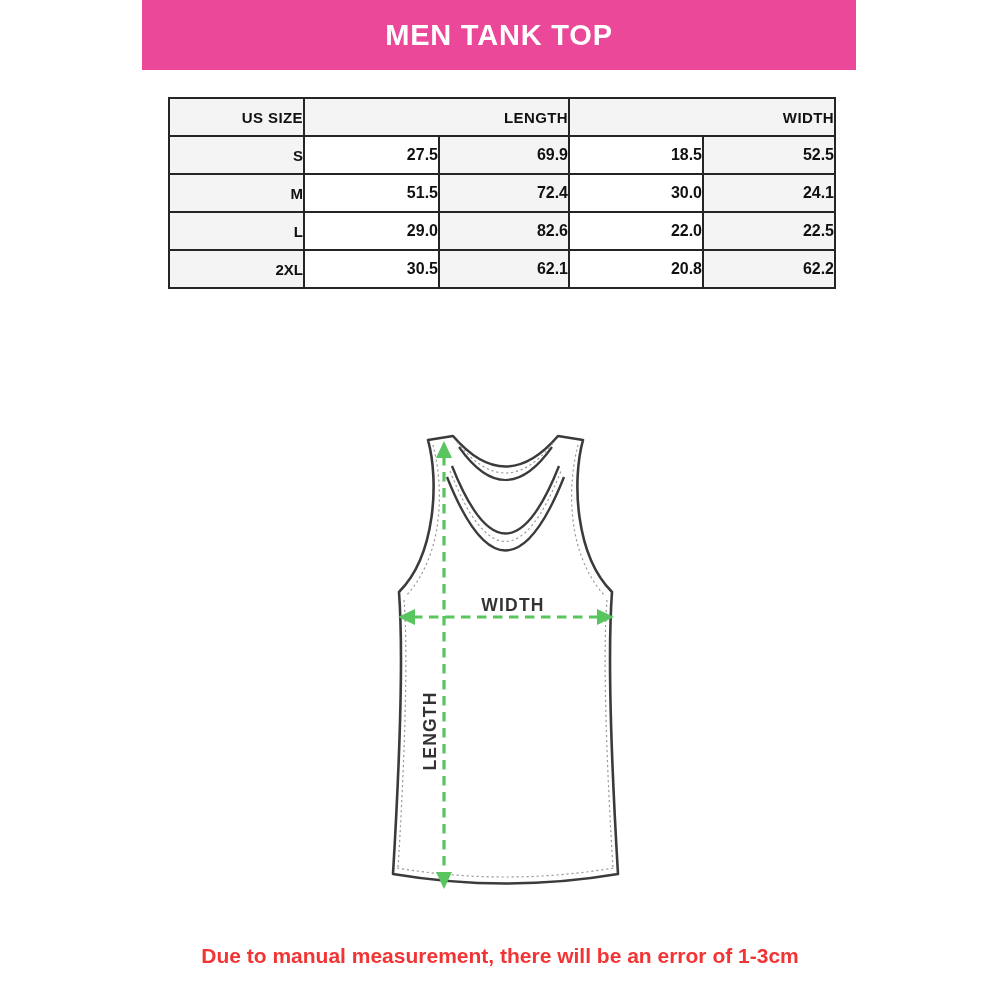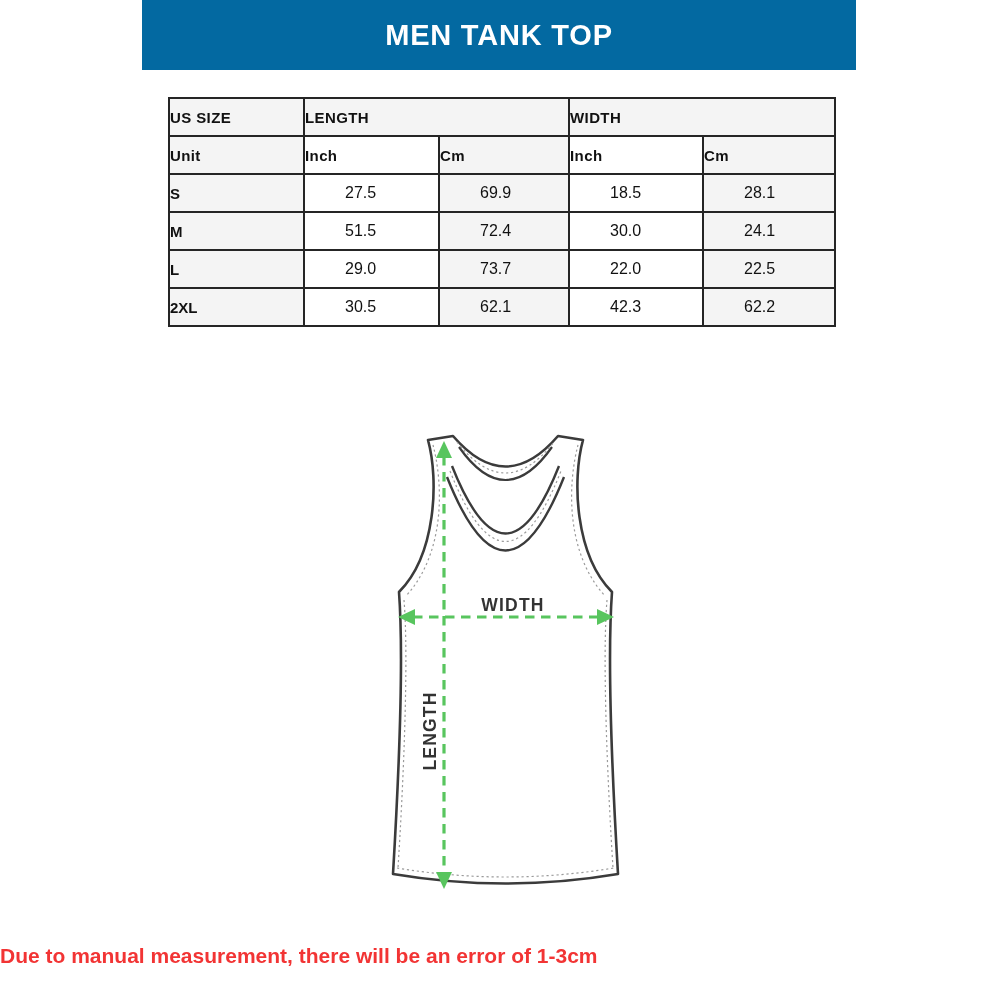--- a/index.html
+++ b/index.html
@@ -4,44 +4,44 @@
 <style>
   html,body{margin:0;padding:0;}
   body{
     width:1000px;height:1000px;position:relative;background:#ffffff;
     font-family:"Liberation Sans","DejaVu Sans",sans-serif;
     -webkit-font-smoothing:antialiased;
   }
   
   .banner{
     position:absolute;left:142px;top:0;width:714px;height:70px;
-    background:#0369a1;display:flex;align-items:center;justify-content:center;
+    background:#ec4899;display:flex;align-items:center;justify-content:center;
   }
   .banner h1{
     margin:0;color:#ffffff;font-size:29px;font-weight:700;letter-spacing:.8px;
   }
   
   table.size-table{
     position:absolute;left:168px;top:97px;width:666px;
     border-collapse:collapse;table-layout:fixed;
   }
   .size-table td,.size-table th{
-    border:2px solid #252525;height:36px;text-align:left;vertical-align:middle;
+    border:2px solid #252525;height:36px;text-align:right;vertical-align:middle;
     font-size:16px;color:#111;padding:0;margin-left:33px;
   }
   .size-table th{font-weight:700;font-size:15px;letter-spacing:.4px;}
-  .size-table td.num{font-weight:400;padding-left:40px;}
+  .size-table td.num{font-weight:700;padding-left:40px;}
   .size-table .shade{background:#f4f4f4;}
   .size-table .white{background:#ffffff;}
   .size-table td.sizecol{font-weight:700;font-size:15px;background:#f4f4f4;}
   
   .diagram{position:absolute;left:350px;top:420px;width:320px;height:500px;}
   
   .footer-note{
-    position:absolute;left:0;top:944px;width:1000px;text-align:left;
+    position:absolute;left:0;top:944px;width:1000px;text-align:center;
     color:#f23434;font-size:21px;font-weight:700;
   }
 </style>
 </head>
 <body>
 
 <div class="banner">
   <h1>MEN TANK TOP</h1>
 </div>
 
@@ -53,52 +53,45 @@
     <col style="width:134px">
       <col style="width:132px">
   </colgroup>
   <tbody>
     <tr>
       <th class="shade">US SIZE</th>
       <th class="shade" colspan="2">LENGTH</th>
       <th class="shade" colspan="2">WIDTH</th>
     </tr>
     <tr>
-      <th class="shade">Unit</th>
-      <th class="white">Inch</th>
-      <th class="shade">Cm</th>
-      <th class="white">Inch</th>
-      <th class="shade">Cm</th>
-    </tr>
-    <tr>
       <td class="sizecol">S</td>
       <td class="num white">27.5</td>
       <td class="num shade">69.9</td>
       <td class="num white">18.5</td>
-      <td class="num shade">28.1</td>
+      <td class="num shade">52.5</td>
     </tr>
     <tr>
       <td class="sizecol">M</td>
       <td class="num white">51.5</td>
       <td class="num shade">72.4</td>
       <td class="num white">30.0</td>
       <td class="num shade">24.1</td>
     </tr>
     <tr>
       <td class="sizecol">L</td>
       <td class="num white">29.0</td>
-      <td class="num shade">73.7</td>
+      <td class="num shade">82.6</td>
       <td class="num white">22.0</td>
       <td class="num shade">22.5</td>
     </tr>
     <tr>
       <td class="sizecol">2XL</td>
       <td class="num white">30.5</td>
       <td class="num shade">62.1</td>
-      <td class="num white">42.3</td>
+      <td class="num white">20.8</td>
       <td class="num shade">62.2</td>
     </tr>
   </tbody>
 </table>
 
 <svg class="diagram" viewBox="350 420 320 500" xmlns="http://www.w3.org/2000/svg">
 
   <path d="M 428,440 L 453,436
            Q 505.5,497 558,436
            L 583,440

